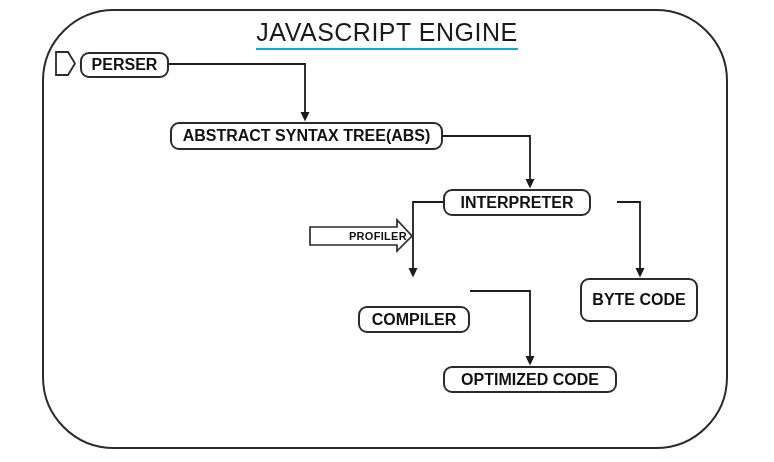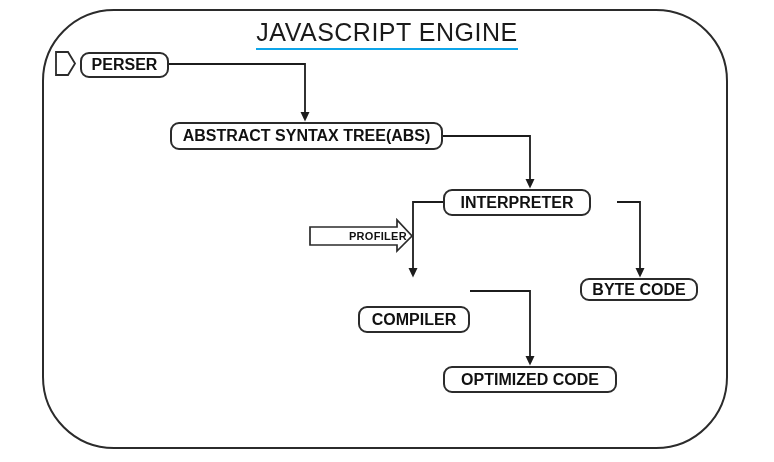--- a/index.html
+++ b/index.html
@@ -60,21 +60,21 @@
     justify-content: center;
     font-weight: bold;
     font-size: 16px;
     color: #111111;
     white-space: nowrap;
   }
   .node-perser        { left: 80px;  top: 52px;  width: 89px;  height: 26px; }
   .node-abs           { left: 170px; top: 122px; width: 273px; height: 28px; }
   .node-interpreter   { left: 443px; top: 189px; width: 148px; height: 27px; }
   .node-compiler      { left: 358px; top: 278px; width: 112px; height: 27px; margin-top: 28px; }
-  .node-byte-code     { left: 580px; top: 278px; width: 118px; height: 23px; }
+  .node-byte-code     { left: 580px; top: 278px; width: 118px; height: 44px; }
   .node-optimized     { left: 443px; top: 366px; width: 174px; height: 27px; }
   .profiler-label {
     position: absolute;
     left: 310px;
     top: 227px;
     width: 88px;
     height: 18px;
     display: flex;
     align-items: center;
     justify-content: center;

